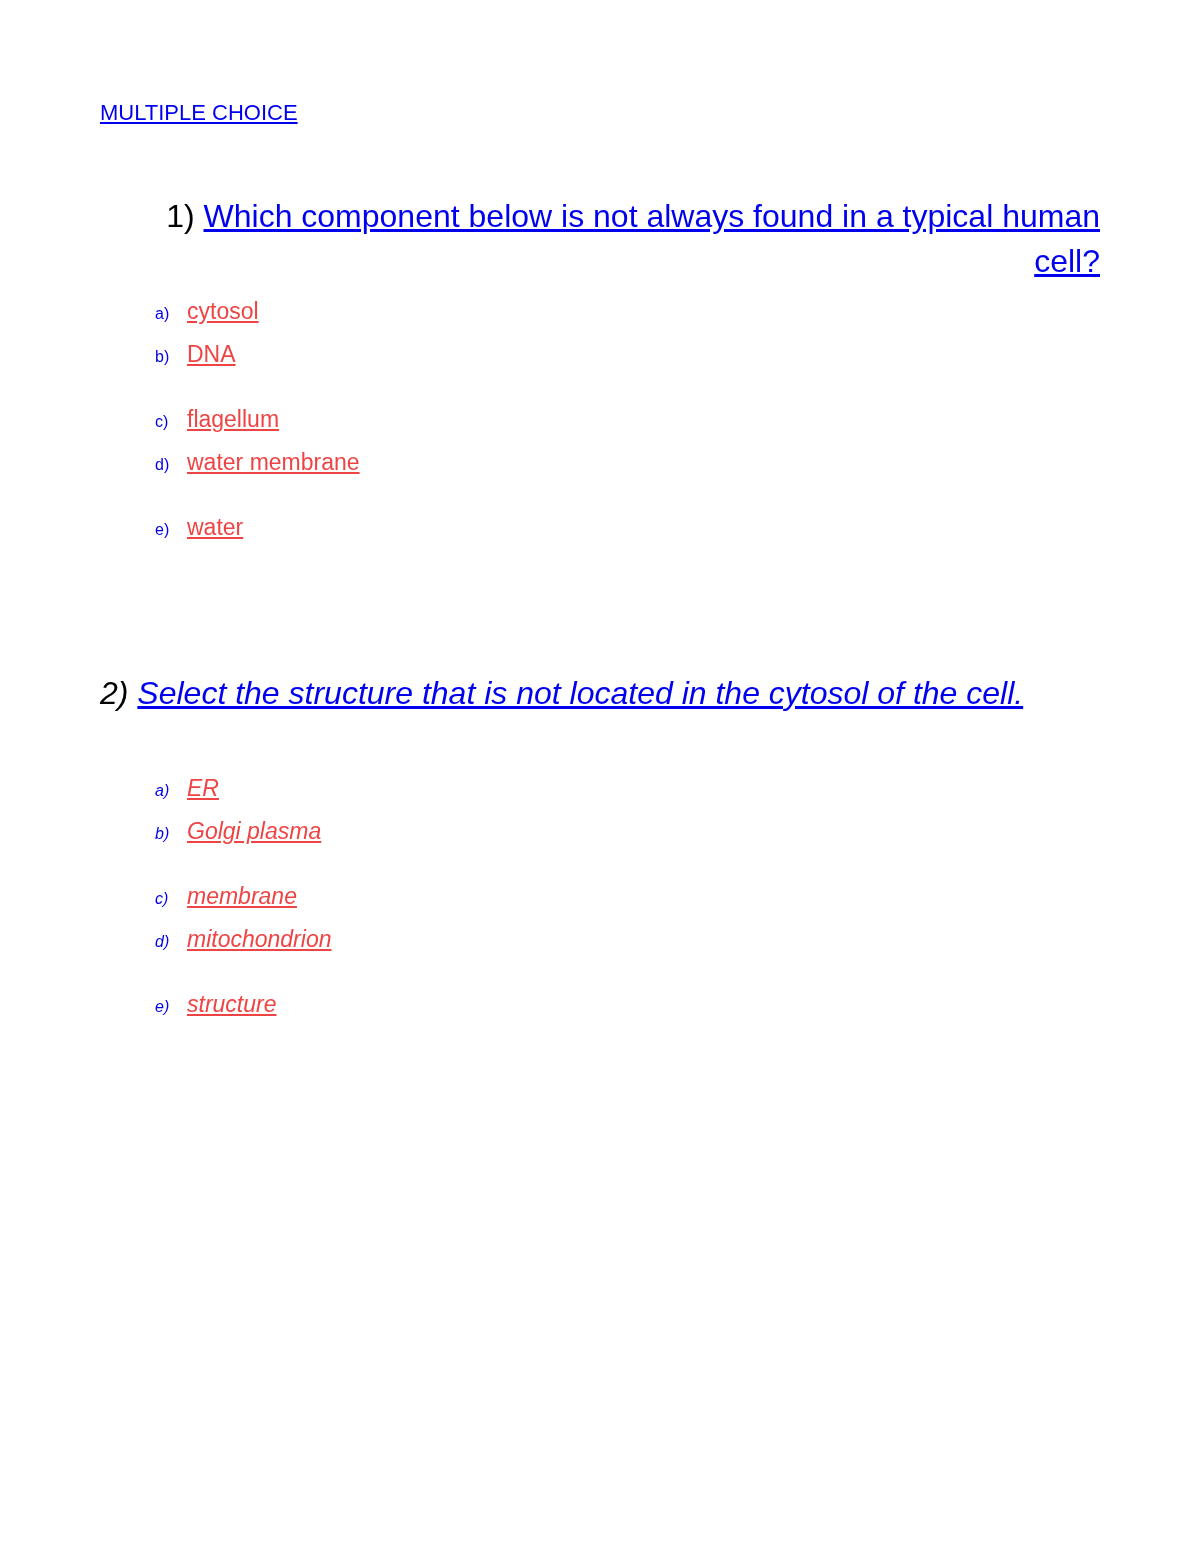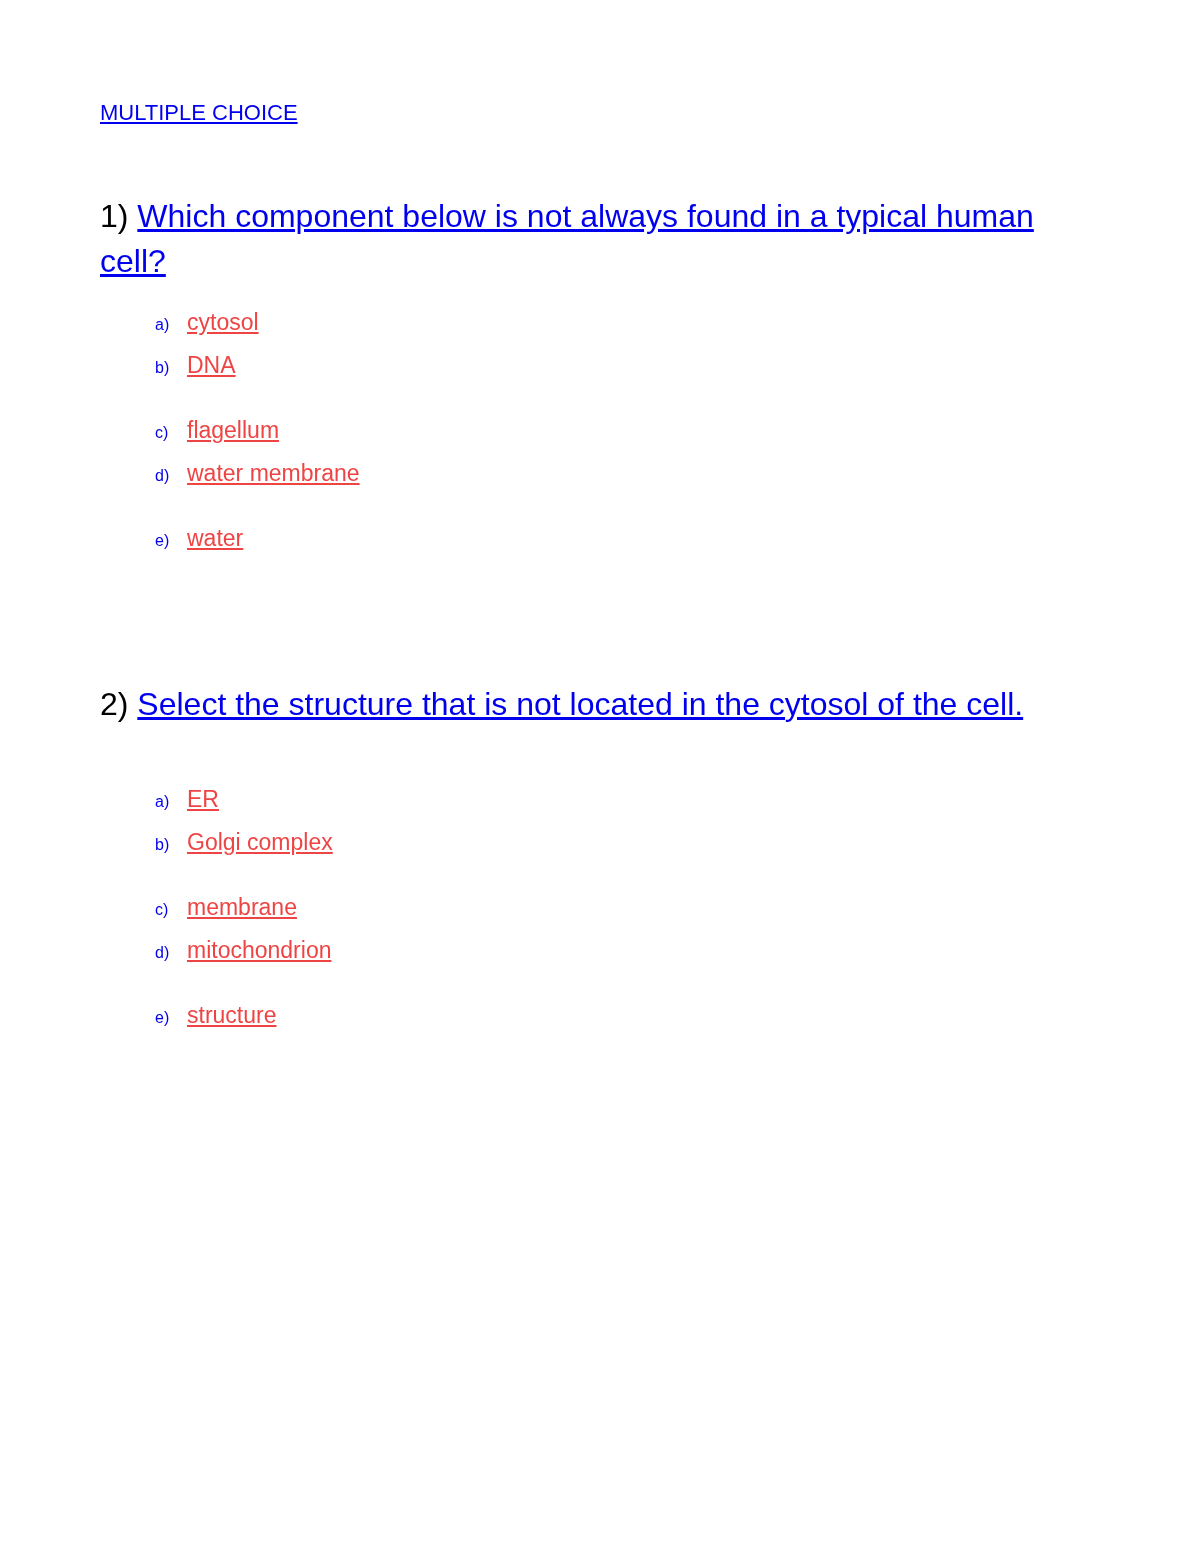--- a/index.html
+++ b/index.html
@@ -18,28 +18,30 @@
       text-decoration: underline;
       font-size: 22px;
       font-weight: normal;
       margin-bottom: 68px;
     }
     .question-block {
       margin-bottom: 130px;
     }
     .question-block:last-child {
       margin-bottom: 48px;
+      font-style: italic;
     }
     .question-title {
       font-size: 32px;
       line-height: 1.4;
       margin-bottom: 60px;
     }
     .question-block:nth-of-type(2) .question-title {
-      margin-bottom: 25px;
+      margin-bottom: 14px;
+      text-align: right;
     }
     .question-number {
       color: #000000;
     }
     .question-text {
       color: #0000EE;
       text-decoration: underline;
     }
     .options-list {
       padding-left: 55px;
@@ -103,21 +105,21 @@
     <span class="question-number">2)</span>
     <span class="question-text">Select the structure that is not located in the cytosol of the cell.</span>
   </div>
   <div class="options-list">
     <div class="option-item">
       <span class="option-label">a)</span>
       <span class="option-text">ER</span>
     </div>
     <div class="option-item gap-after">
       <span class="option-label">b)</span>
-      <span class="option-text">Golgi complex</span>
+      <span class="option-text">Golgi plasma</span>
     </div>
     <div class="option-item">
       <span class="option-label">c)</span>
       <span class="option-text">membrane</span>
     </div>
     <div class="option-item gap-after">
       <span class="option-label">d)</span>
       <span class="option-text">mitochondrion</span>
     </div>
     <div class="option-item">

